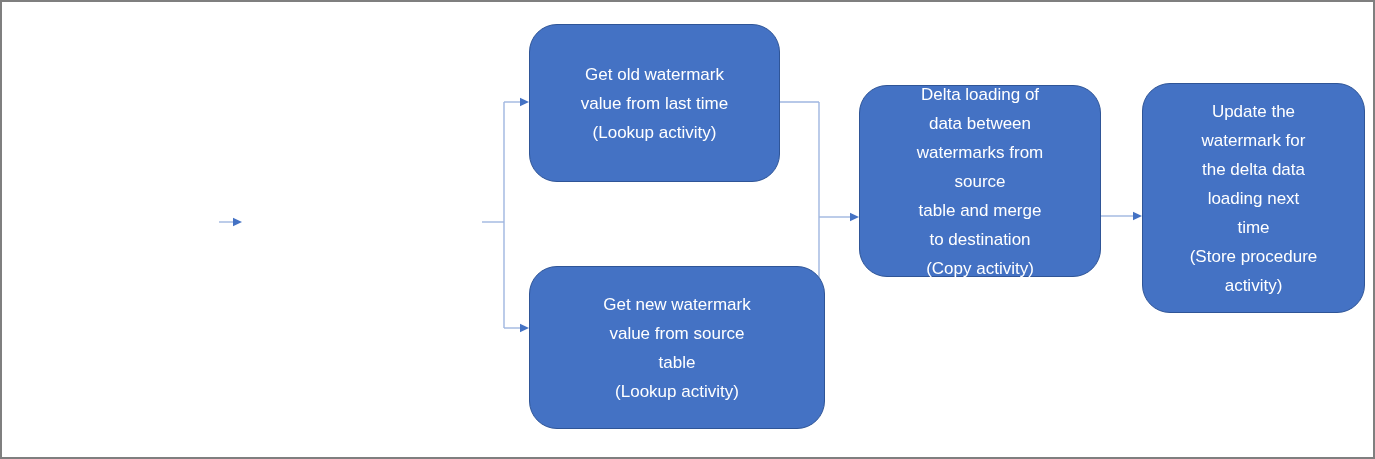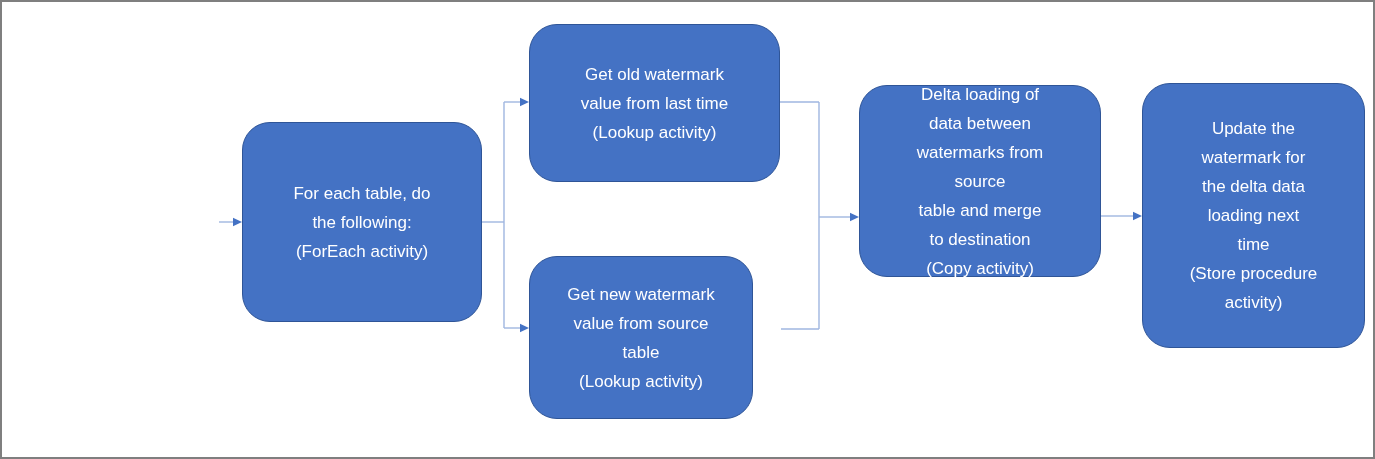--- a/index.html
+++ b/index.html
@@ -49,23 +49,23 @@
     justify-content: center;
     text-align: center;
     white-space: pre-line;
     font-size: 17px;
     line-height: 29px;
     padding: 4px 19px;
   }
   .n-pass     { left: 15px;   top: 130px; width: 202px; height: 180px; }
   .n-foreach  { left: 240px;  top: 120px; width: 240px; height: 200px; }
   .n-oldwm    { left: 527px;  top: 22px;  width: 251px; height: 158px; }
-  .n-newwm    { left: 527px;  top: 254px; width: 224px; height: 163px; }
+  .n-newwm    { left: 527px;  top: 264px; width: 296px; height: 163px; }
   .n-delta    { left: 857px;  top: 83px;  width: 242px; height: 192px; }
-  .n-update   { left: 1140px; top: 81px;  width: 223px; height: 265px; }
+  .n-update   { left: 1140px; top: 81px;  width: 223px; height: 230px; }
 </style>
 </head>
 <body>
 
 <div class="canvas">
 
   <svg class="wires" viewBox="0 0 1375 459" aria-hidden="true">
 
     <path class="wire" d="M217 220 H231"></path>
     <polygon class="arrowhead" points="231,215.8 240,220 231,224.2"></polygon>
@@ -83,23 +83,20 @@
     <path class="wire" d="M779 327 H817"></path>
     <path class="wire" d="M817 100 V327"></path>
 
     <path class="wire" d="M817 215 H848"></path>
     <polygon class="arrowhead" points="848,210.8 857,215 848,219.2"></polygon>
 
     <path class="wire" d="M1099 214 H1131"></path>
     <polygon class="arrowhead" points="1131,209.8 1140,214 1131,218.2"></polygon>
   </svg>
 
-  <div class="node n-foreach">For each table, do
-the following:
-(ForEach activity)</div>
   <div class="node n-oldwm">Get old watermark
 value from last time
 (Lookup activity)</div>
   <div class="node n-newwm">Get new watermark
 value from source
 table
 (Lookup activity)</div>
   <div class="node n-delta">Delta loading of
 data between
 watermarks from

